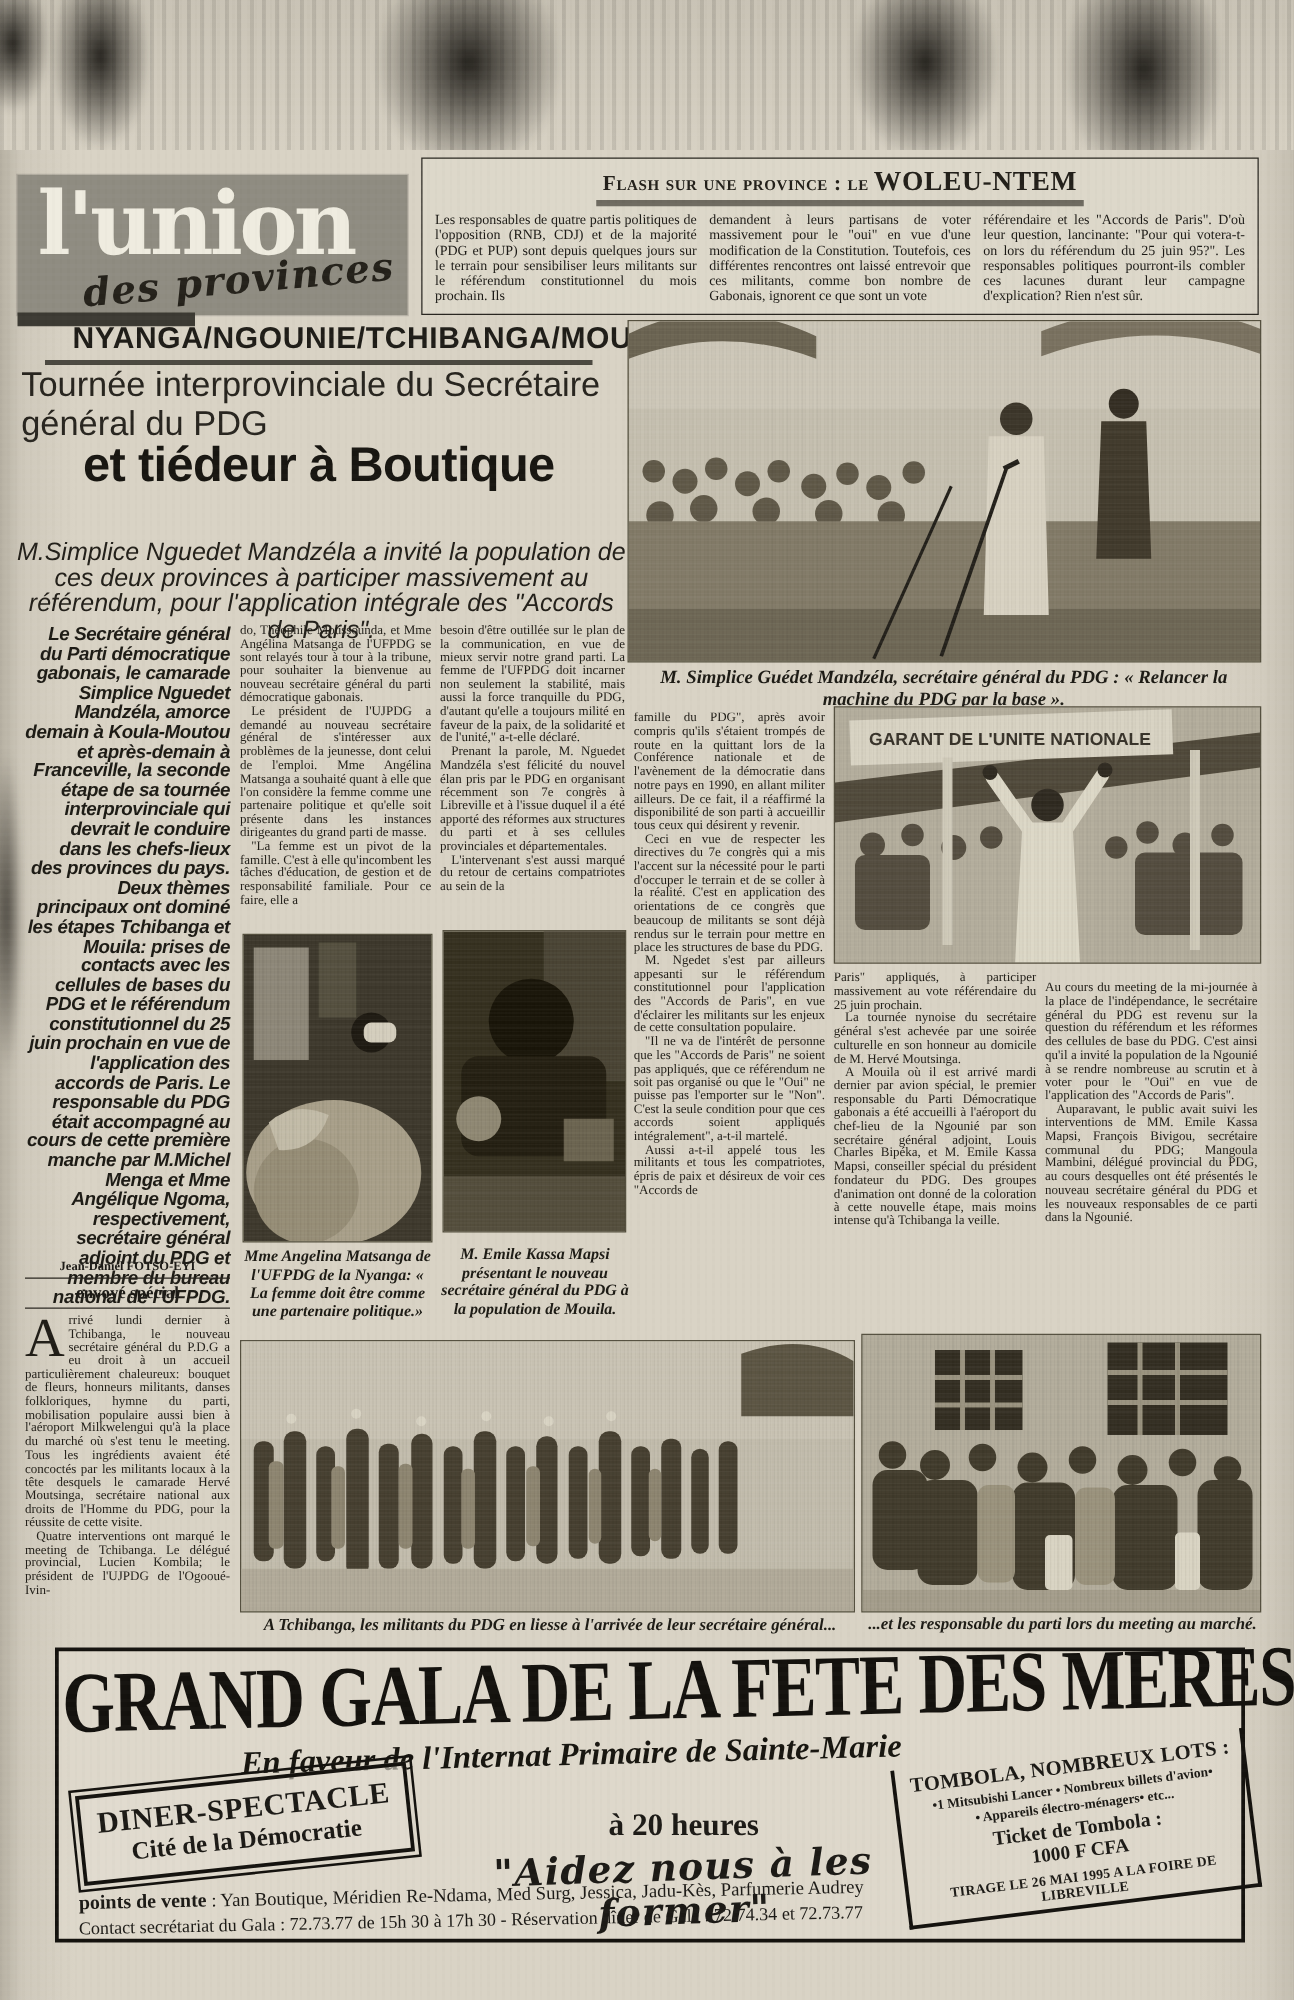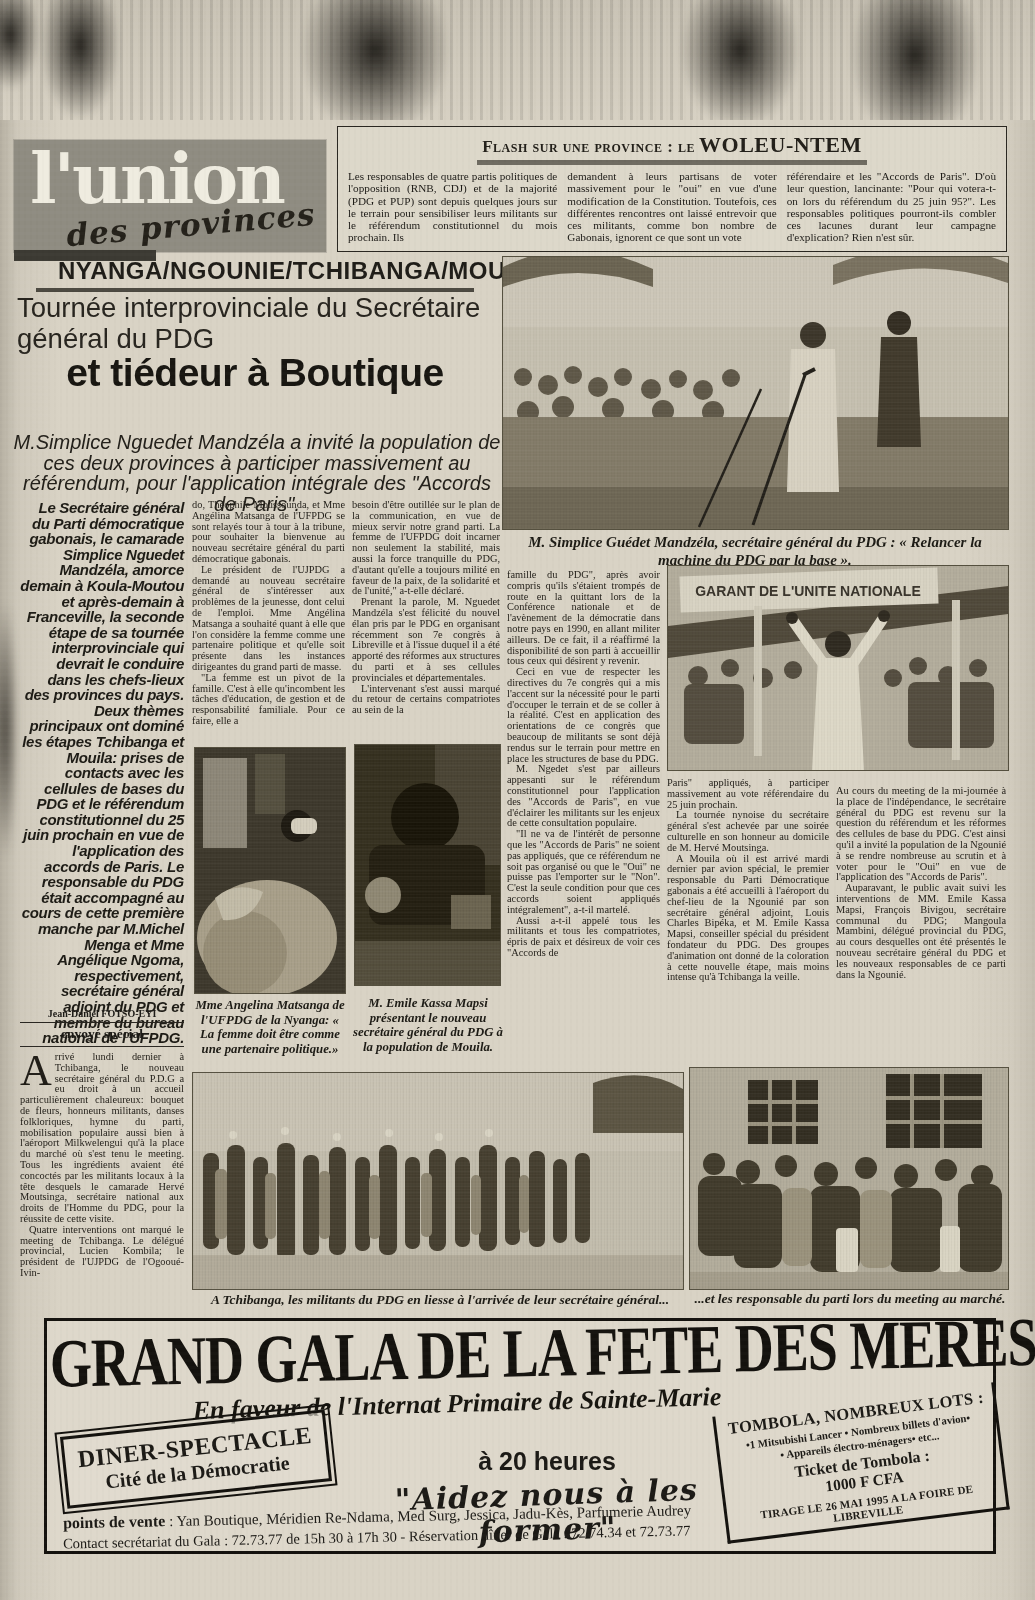--- a/index.html
+++ b/index.html
@@ -68,21 +68,21 @@
         font-weight:bold;font-size:53px;letter-spacing:-1px;color:#14120e;
         transform:scale(1.02,1.3) rotate(-1deg);transform-origin:center;white-space:nowrap;}
   .ad-sub{position:absolute;left:90px;top:68px;width:640px;text-align:center;font-family:"Liberation Serif",serif;
         font-weight:bold;font-style:italic;font-size:26px;color:#17150f;transform:rotate(-1.5deg);}
   .diner{position:absolute;left:16px;top:102px;width:248px;padding:8px 6px;border:3px solid #14120e;
         outline:2px solid #14120e;outline-offset:3px;transform:rotate(-6deg);text-align:center;background:rgba(227,222,210,.6);}
   .diner .l1{font-family:"Liberation Serif",serif;font-weight:bold;font-size:24px;letter-spacing:.5px;}
   .diner .l2{font-family:"Liberation Serif",serif;font-weight:bold;font-size:20px;}
   .ad-date{position:absolute;left:300px;top:90px;width:400px;text-align:center;font-family:"Liberation Serif",serif;
         font-weight:bold;font-size:30px;letter-spacing:1px;}
-  .ad-time{position:absolute;left:300px;top:126px;width:400px;text-align:center;font-family:Liberation Sans, sans-serif;
+  .ad-time{position:absolute;left:300px;top:126px;width:400px;text-align:center;font-family:Liberation Serif, serif;
         font-weight:bold;font-size:25px;}
   .ad-slogan{position:absolute;left:280px;top:156px;width:440px;text-align:center;font-family:"DejaVu Serif",serif;
         font-weight:bold;font-style:italic;font-size:30px;transform:rotate(-2deg);letter-spacing:1px;}
   .tombola{position:absolute;left:672px;top:78px;width:264px;padding:4px 6px 4px 8px;transform:rotate(-7deg);
         border-left:3px solid #14120e;border-right:3px solid #14120e;border-bottom:3px solid #14120e;text-align:center;}
   .tombola .t1{font-family:"Liberation Serif",serif;font-weight:bold;font-size:16.5px;letter-spacing:.3px;}
   .tombola .t2,.tombola .t3{font-family:"Liberation Serif",serif;font-weight:bold;font-size:10.8px;margin-top:2px;}
   .tombola .t4{font-family:"Liberation Serif",serif;font-weight:bold;font-size:16px;margin-top:4px;}
   .tombola .t5{font-family:"Liberation Serif",serif;font-weight:bold;font-size:15.5px;}
   .tombola .t6{font-family:"Liberation Serif",serif;font-weight:bold;font-size:11px;margin-top:5px;letter-spacing:.2px;}

